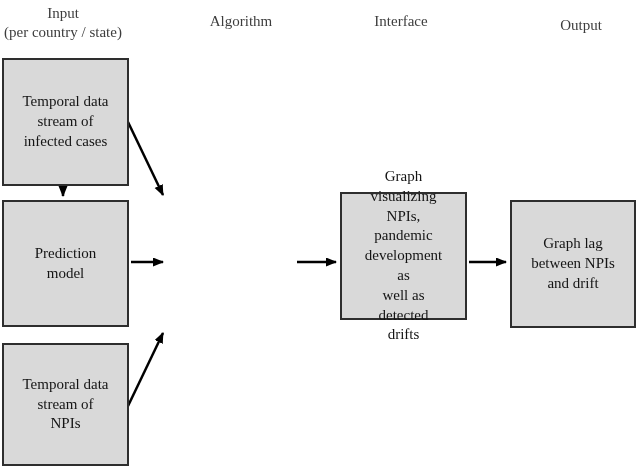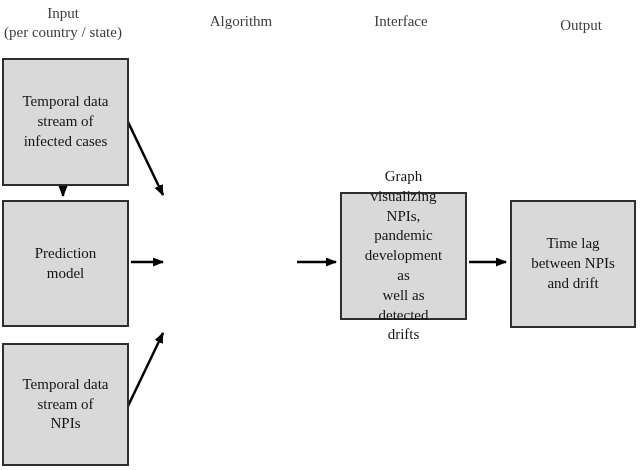--- a/index.html
+++ b/index.html
@@ -109,18 +109,18 @@
   <div class="box box-graph">
     <span class="label">Graph
 visualizing NPIs,
 pandemic
 development as
 well as detected
 drifts</span>
   </div>
 
   <div class="box box-timelag">
-    <span class="label">Time lag
+    <span class="label">Graph lag
 between NPIs
 and drift</span>
   </div>
 
 </div>
 
 </body></html>

